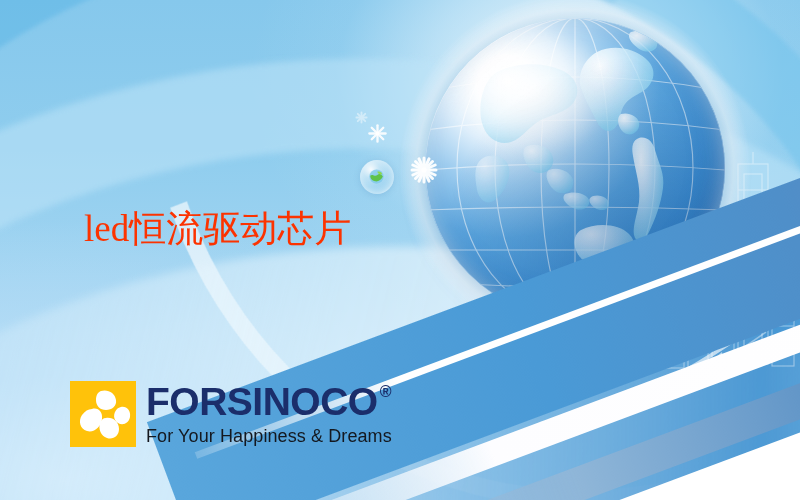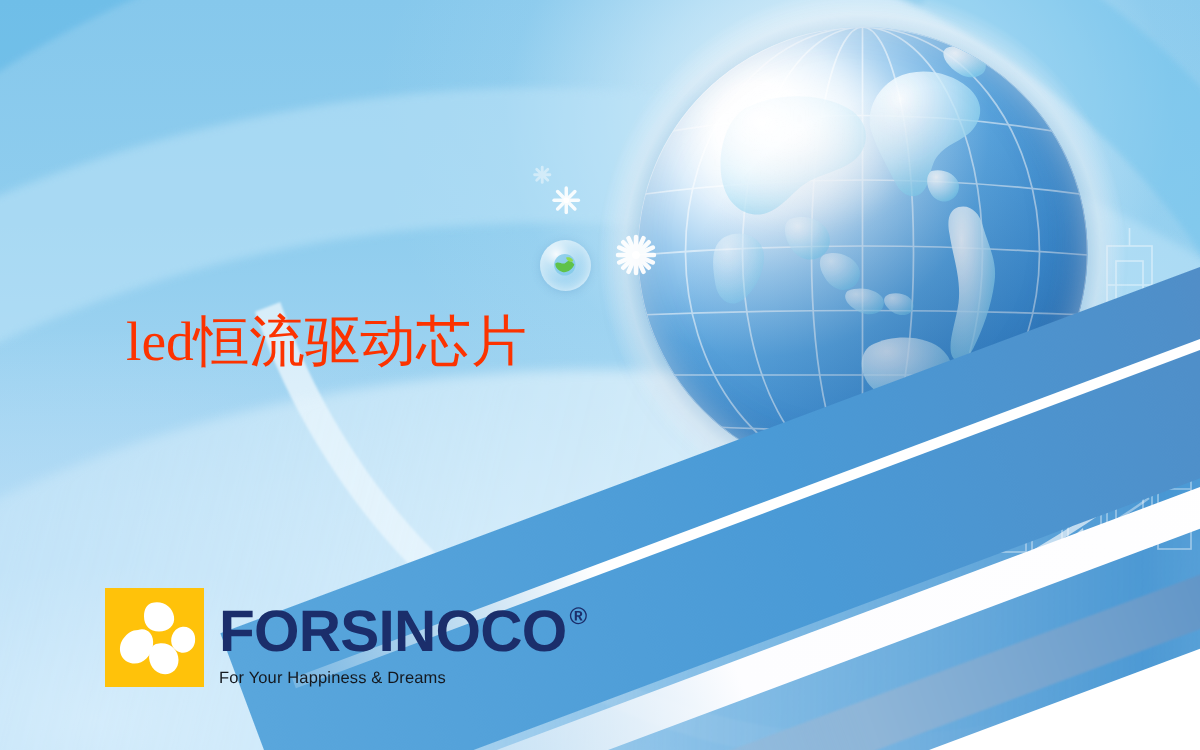--- a/index.html
+++ b/index.html
@@ -258,23 +258,23 @@
     display: block;
     font-size: 37px;
     margin-left: 16px;
     margin-top: 6px;
   }
 
   
   .logo {
     position: absolute;
     left: 70px;
-    top: 392px;
+    top: 380px;
     display: flex;
-    align-items: flex-end;
+    align-items: center;
     z-index: 9;
   }
   .logo-mark {
     width: 66px;
     height: 66px;
     background: #ffc20a;
     position: relative;
     flex: 0 0 auto;
   }
   .logo-text {
@@ -294,21 +294,21 @@
   .logo-reg {
     font-size: 16px;
     line-height: 1;
     margin-left: 2px;
     margin-top: 2px;
     color: #1b2e6b;
   }
   .logo-tag {
     color: #14181f;
     font-family: "Liberation Sans", sans-serif;
-    font-size: 11px;
+    font-size: 18px;
     letter-spacing: 0.1px;
     margin-top: 5px;
     white-space: nowrap;
   }
 </style>
 </head>
 <body>
 
 <div id="banner">
 

